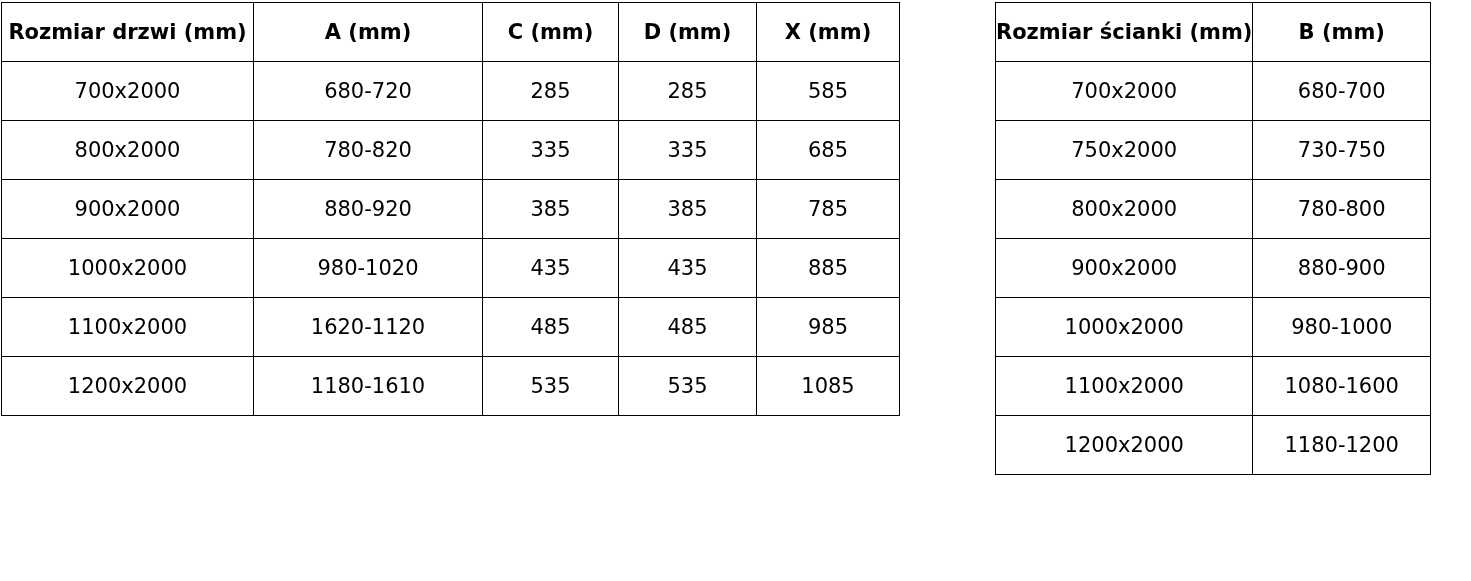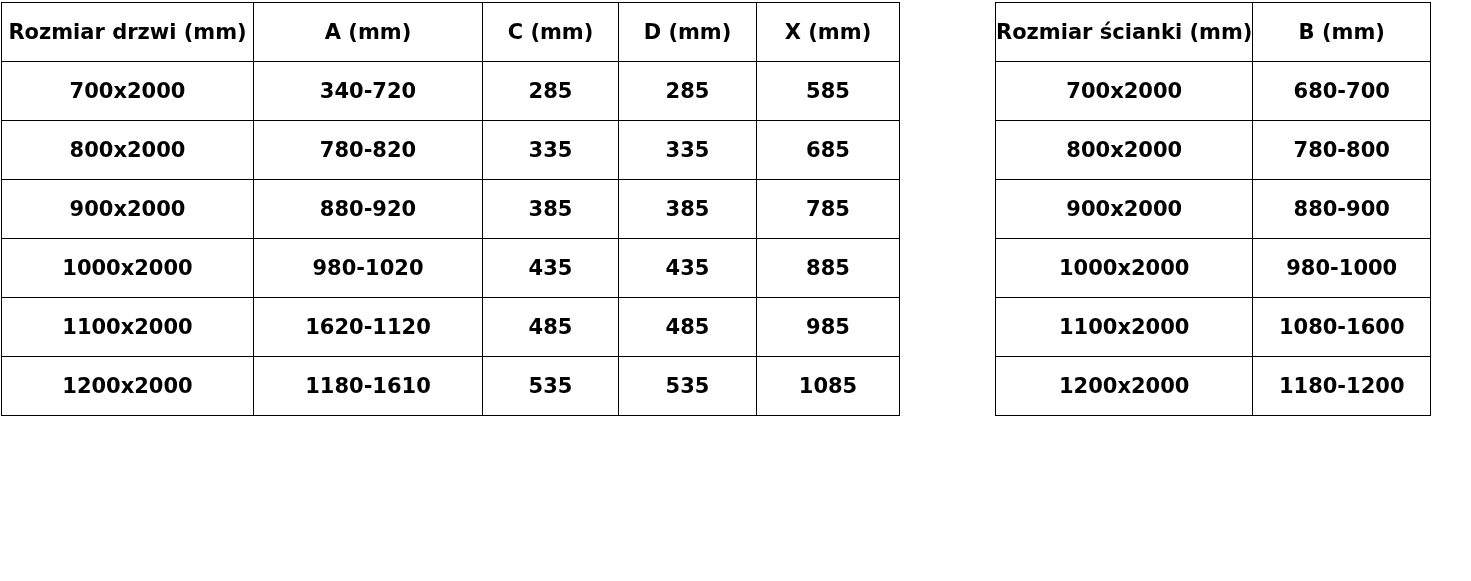--- a/index.html
+++ b/index.html
@@ -30,21 +30,21 @@
   }
   table.spec td, table.spec th {
     border: 1px solid #000000;
     text-align: center;
     vertical-align: middle;
     font-size: 21px;
     padding: 0;
     height: 58px;
     line-height: 58px;
     white-space: nowrap;
-    font-weight: bold;
+    font-weight: normal;
   }
   table.spec th {
     font-weight: bold;
   }
   
   #doors-table {
     left: 1px;
     top: 2px;
   }
   #doors-table col.c0 { width: 252px; }
@@ -79,21 +79,21 @@
         <th>Rozmiar drzwi (mm)</th>
         <th>A (mm)</th>
         <th>C (mm)</th>
         <th>D (mm)</th>
         <th>X (mm)</th>
       </tr>
     </thead>
     <tbody>
       <tr>
         <td>700x2000</td>
-        <td>340-720</td>
+        <td>680-720</td>
         <td>285</td>
         <td>285</td>
         <td>585</td>
       </tr>
       <tr>
         <td>800x2000</td>
         <td>780-820</td>
         <td>335</td>
         <td>335</td>
         <td>685</td>
@@ -139,20 +139,24 @@
         <th>Rozmiar ścianki (mm)</th>
         <th>B (mm)</th>
       </tr>
     </thead>
     <tbody>
       <tr>
         <td>700x2000</td>
         <td>680-700</td>
       </tr>
       <tr>
+        <td>750x2000</td>
+        <td>730-750</td>
+      </tr>
+      <tr>
         <td>800x2000</td>
         <td>780-800</td>
       </tr>
       <tr>
         <td>900x2000</td>
         <td>880-900</td>
       </tr>
       <tr>
         <td>1000x2000</td>
         <td>980-1000</td>

